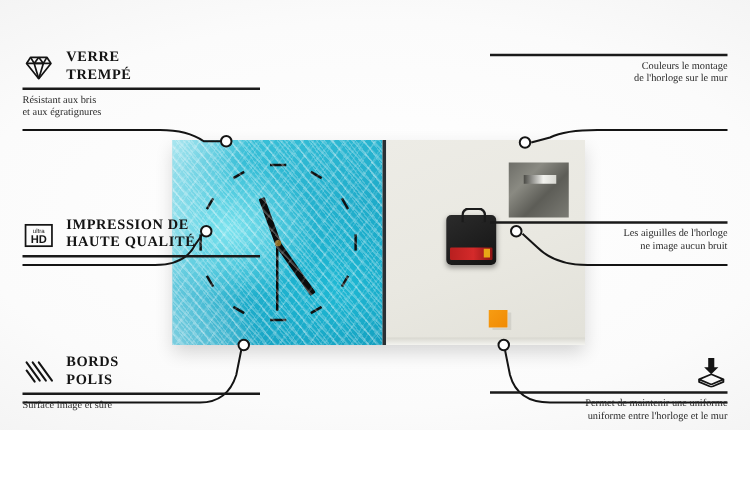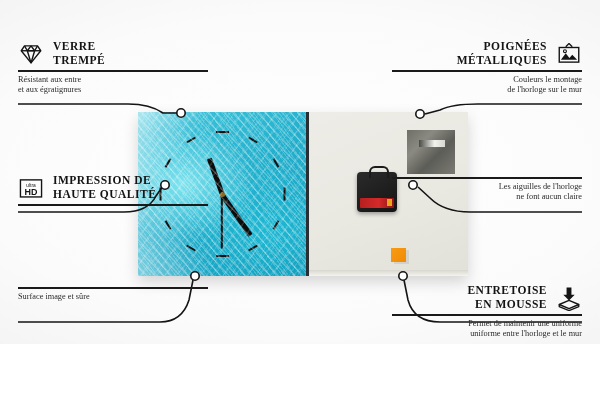--- a/index.html
+++ b/index.html
@@ -182,78 +182,78 @@
           <path d="M11.5 12 H20.5"></path>
               <path d="M16 6 L11.5 12"></path>
               <path d="M16 6 L20.5 12"></path>
         </g>
           </svg>
       </span>
       <div class="cal-title">VERRE
 TREMPÉ</div>
     </div>
     <div class="cal-rule"></div>
-    <div class="cal-desc">Résistant aux entre
+    <div class="cal-desc">Résistant aux bris
 et aux égratignures</div>
   </div>
 
   <div class="callout left" style="left:18px;top:174px;">
     <div class="cal-head">
       <span class="cal-icon">
         <svg viewBox="0 0 32 32">
           <rect x="3" y="6" width="26" height="21" fill="none" stroke="#141414" stroke-width="1.7"></rect>
           <text x="16" y="14.5" text-anchor="middle" font-family="Liberation Sans, sans-serif" font-size="6" fill="#141414">ultra</text>
           <text x="16" y="24" text-anchor="middle" font-family="Liberation Sans, sans-serif" font-size="11" font-weight="bold" fill="#141414">HD</text>
         </svg>
       </span>
       <div class="cal-title">IMPRESSION DE
 HAUTE QUALITÉ</div>
     </div>
     <div class="cal-rule"></div>
   </div>
 
   <div class="callout left" style="left:18px;top:284px;">
+    <div class="cal-head">
+      <span class="cal-icon">
+        <svg viewBox="0 0 32 32">
+            <g stroke="#141414" stroke-width="2" stroke-linecap="round">
+          <path d="M4 6 L17 24"></path>
+              <path d="M10 6 L23 24"></path>
+              <path d="M16 6 L29 24"></path>
+          <path d="M4 14 L12 25"></path>
+        </g>
+          </svg>
+      </span>
+      <div class="cal-title">BORDS
+POLIS</div>
+    </div>
     <div class="cal-rule"></div>
     <div class="cal-desc">Surface image et sûre</div>
   </div>
 
   <div class="callout right" style="left:392px;top:40px;">
-    <div class="cal-head">
-      <span class="cal-icon">
-        <svg viewBox="0 0 32 32">
-          <path d="M16 3 L12 7 M16 3 L20 7" fill="none" stroke="#141414" stroke-width="1.6"></path>
-          <rect x="4" y="8" width="24" height="18" fill="none" stroke="#141414" stroke-width="1.7"></rect>
-          <path d="M6 23 L12 15 L16.5 21 L20 17 L26 23 Z" fill="#141414"></path>
-          <circle cx="11" cy="12.5" r="1.8" fill="none" stroke="#141414" stroke-width="1.4"></circle>
-        </svg>
-      </span>
-      <div class="cal-title">POIGNÉES
-MÉTALLIQUES</div>
-    </div>
     <div class="cal-rule"></div>
     <div class="cal-desc">Couleurs le montage
 de l'horloge sur le mur</div>
   </div>
 
   <div class="callout right" style="left:392px;top:174px;">
     <div class="cal-rule"></div>
     <div class="cal-desc">Les aiguilles de l'horloge
-ne font aucun claire</div>
+ne image aucun bruit</div>
   </div>
 
   <div class="callout right" style="left:392px;top:284px;">
     <div class="cal-head">
       <span class="cal-icon">
         <svg viewBox="0 0 32 32">
           <path d="M13 3 h6 v9 h4 l-7 7 -7 -7 h4 z" fill="#141414"></path>
           <path d="M16 19 L28 24 L16 29 L4 24 Z" fill="none" stroke="#141414" stroke-width="1.7" stroke-linejoin="round"></path>
           <path d="M4 24 v2.5 L16 31.5 L28 26.5 V24" fill="none" stroke="#141414" stroke-width="1.7" stroke-linejoin="round"></path>
         </svg>
       </span>
-      <div class="cal-title">ENTRETOISE
-EN MOUSSE</div>
     </div>
     <div class="cal-rule"></div>
     <div class="cal-desc">Permet de maintenir une uniforme
 uniforme entre l'horloge et le mur</div>
   </div>
 
 </div>
 
 </body></html>

